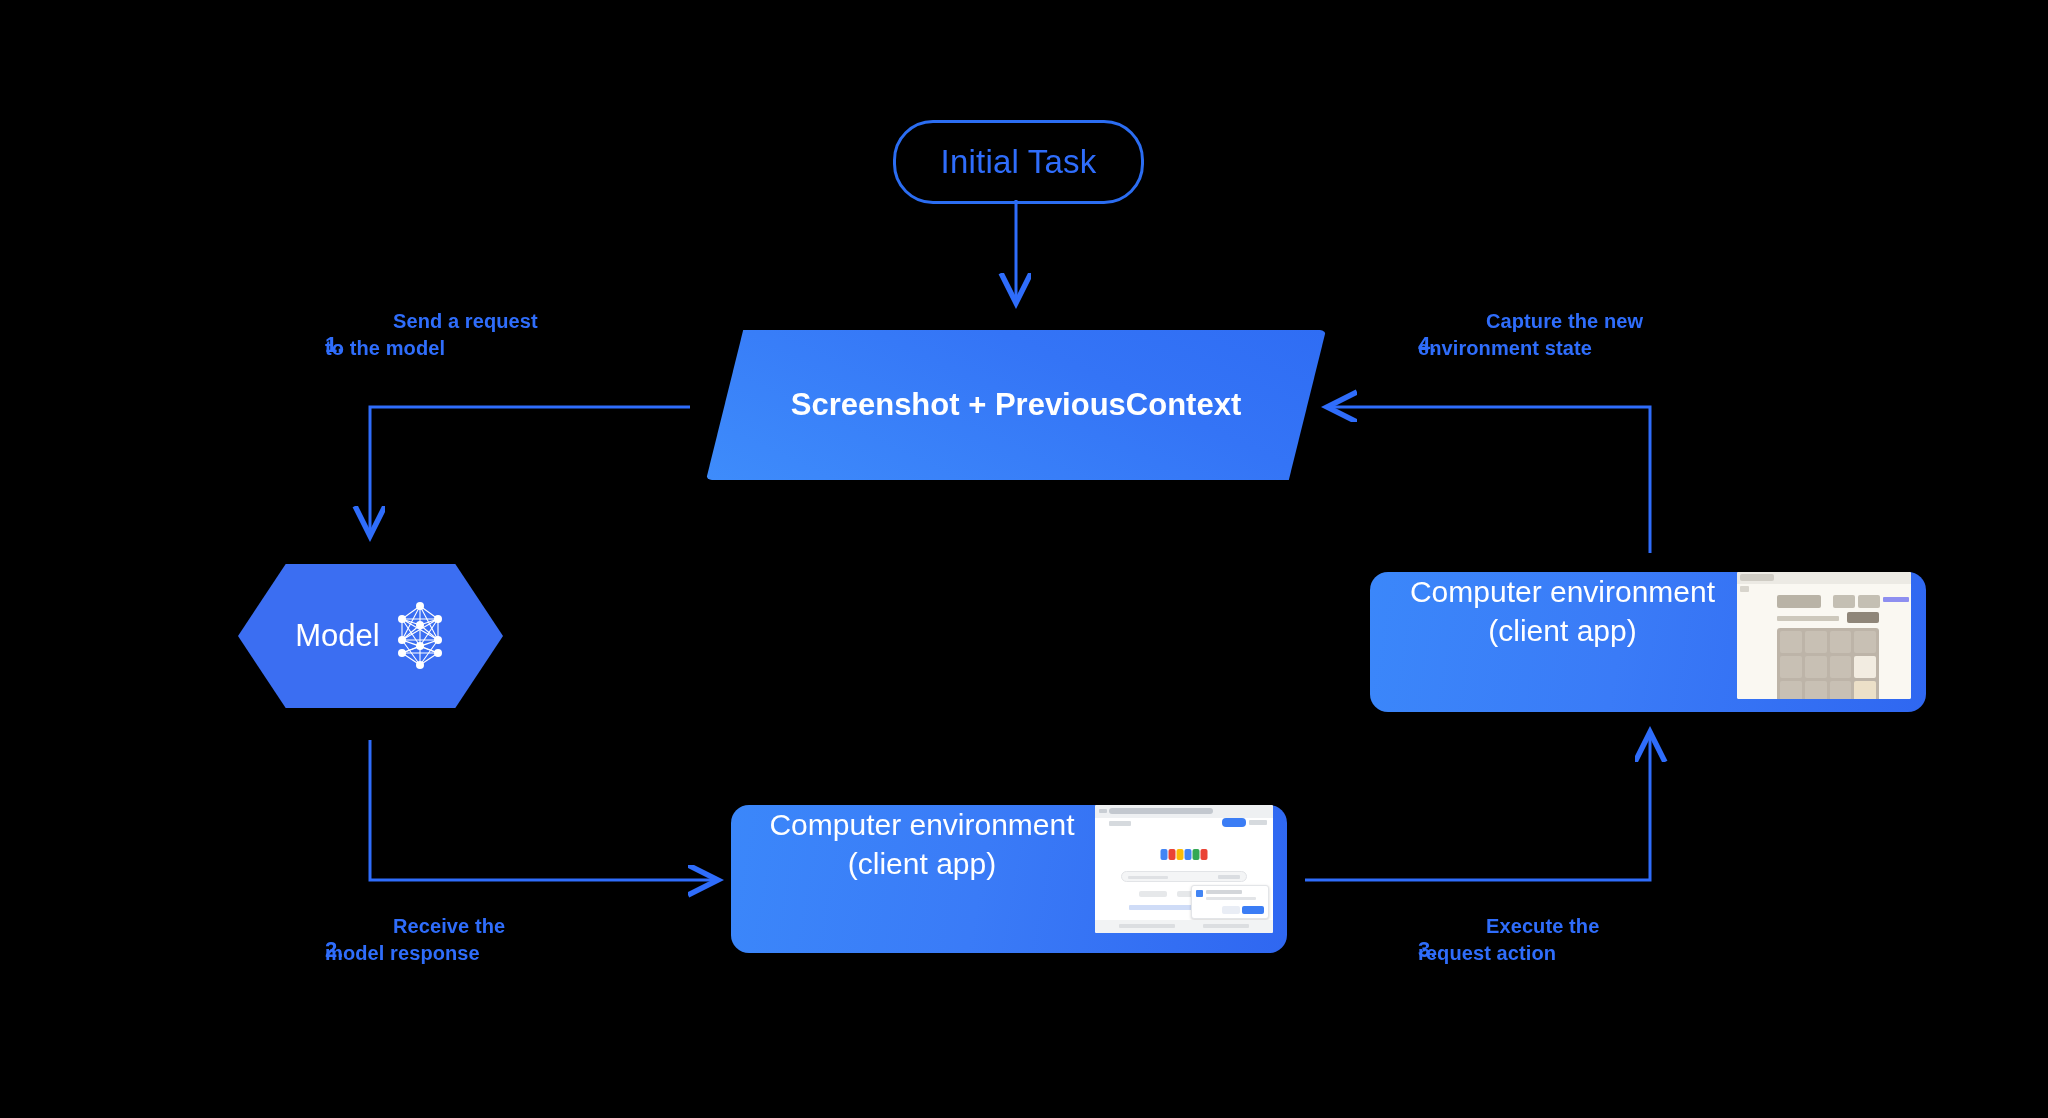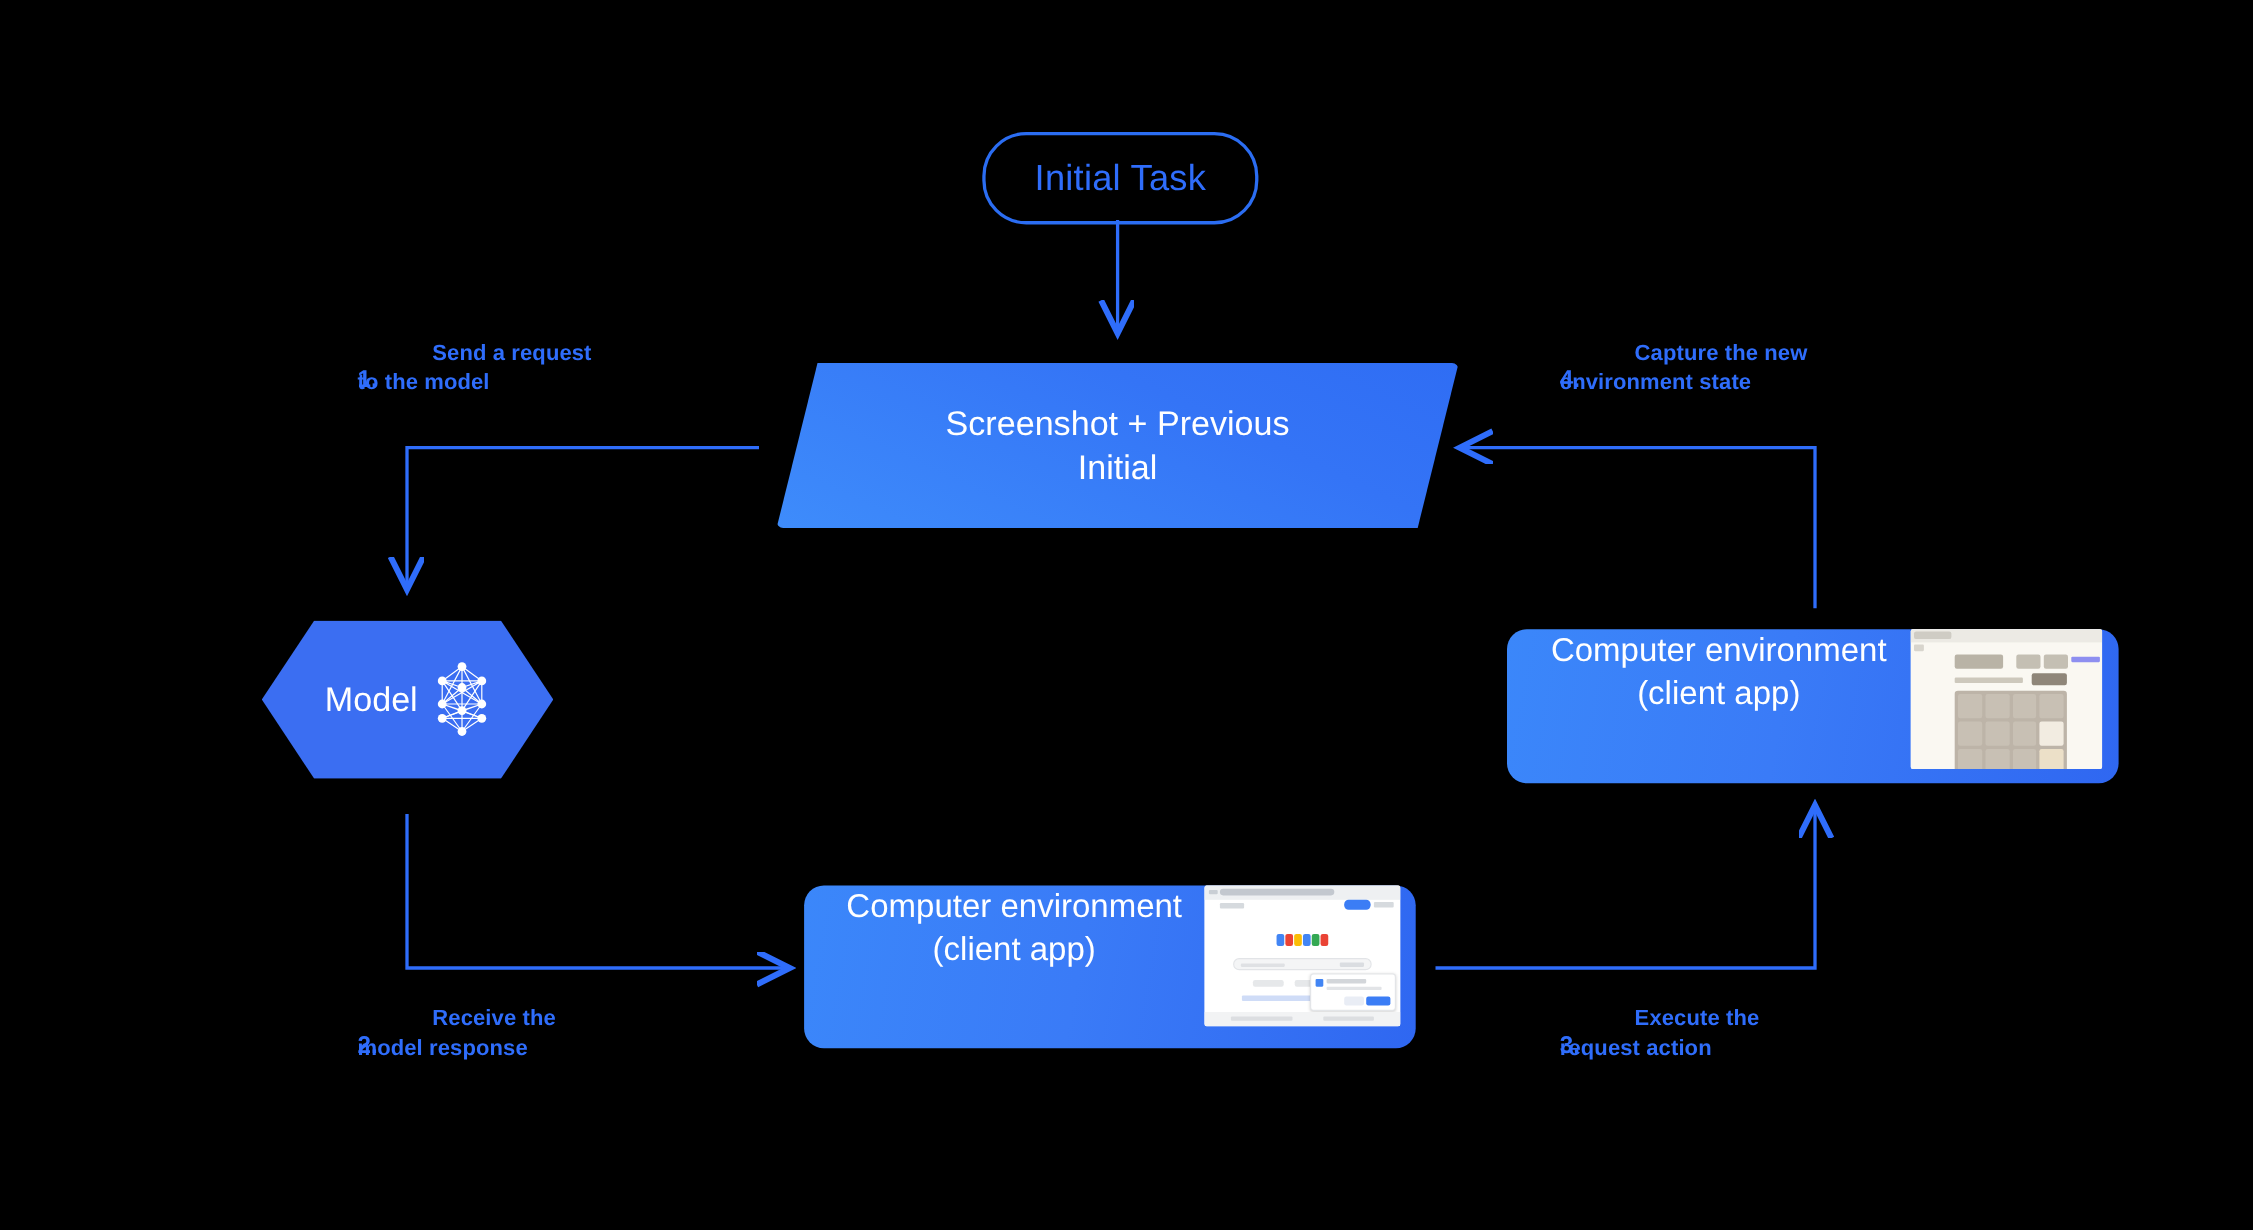--- a/index.html
+++ b/index.html
@@ -19,23 +19,23 @@
     background:transparent;
   }
 
   
   .para-wrap{position:absolute;left:706px;top:330px;width:620px;height:150px;}
   .para-shape{position:absolute;inset:0;
      background:linear-gradient(205deg,#2f6df4 0%,#3474f6 35%,#3e8cfb 100%);
      clip-path:polygon(6.0% 0%, 100% 0%, 94.0% 100%, 0% 100%);
      border-radius:6px;
   }
-  .para-label{position:absolute;inset:0;display:flex;flex-direction:column;
+  .para-label{position:absolute;inset:0;display:flex;flex-direction:row;
      align-items:center;justify-content:center;color:#fff;font-size:31px;line-height:1.28;
-     text-align:center;}
+     text-align:center;font-weight:bold;}
 
   
   .hex-wrap{position:absolute;left:238px;top:564px;width:265px;height:144px;}
   .hex-shape{position:absolute;inset:0;background:#3b6ef2;
      clip-path:polygon(18% 0%, 82% 0%, 100% 50%, 82% 100%, 18% 100%, 0% 50%);
      border-radius:4px;}
   .hex-inner{position:absolute;inset:0;display:flex;align-items:center;justify-content:center;gap:14px;}
   .hex-inner .mlabel{color:#fff;font-size:31px;}
   .nn-icon{width:52px;height:72px;display:block;}
 
@@ -127,21 +127,21 @@
   </svg>
 
   <div class="pill">
     <span>Initial Task</span>
   </div>
 
   <div class="para-wrap">
     <div class="para-shape"></div>
     <div class="para-label">
       <span>Screenshot + Previous</span>
-      <span>Initial</span>
+      <span>Context</span>
     </div>
   </div>
 
   <div class="hex-wrap">
     <div class="hex-shape"></div>
     <div class="hex-inner">
       <span class="mlabel">Model</span>
       <svg class="nn-icon" viewBox="0 0 52 72">
         <g stroke="#ffffff" stroke-width="1.1" fill="none">
           <path d="M26,6 L8,19 M26,6 L26,25 M26,6 L44,19 M26,6 L8,40 M26,6 L44,40"></path>

